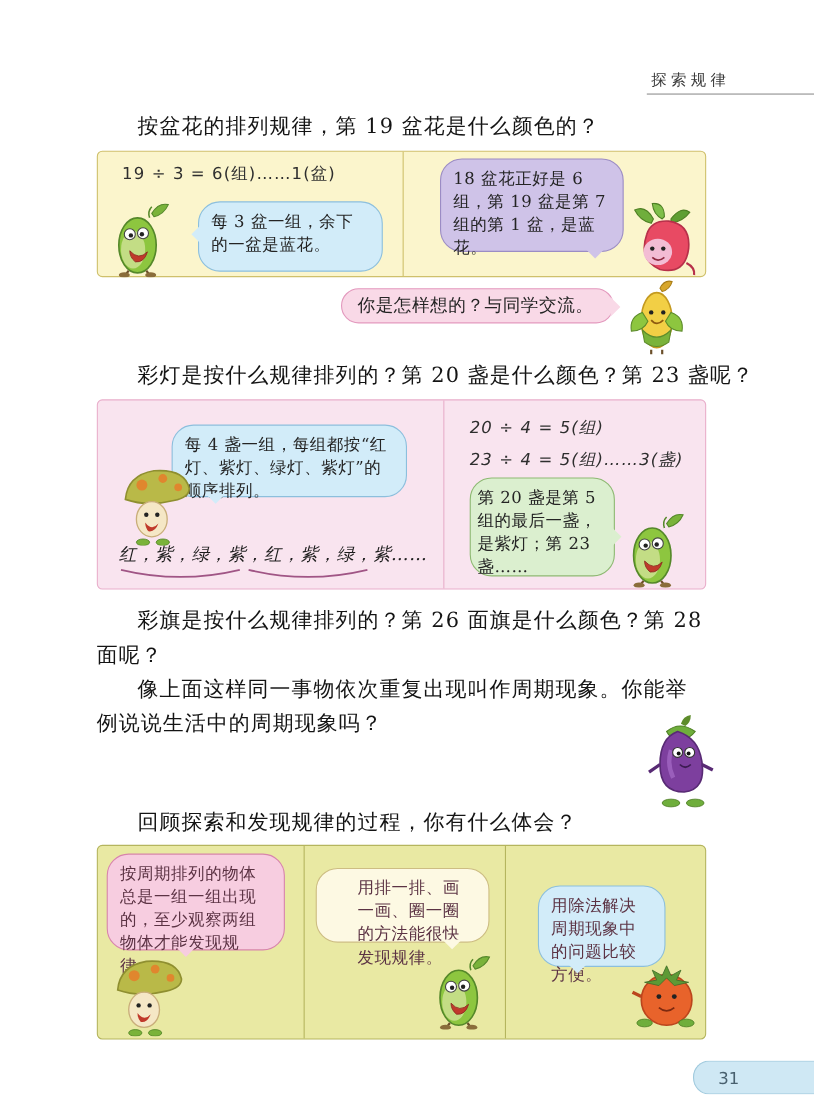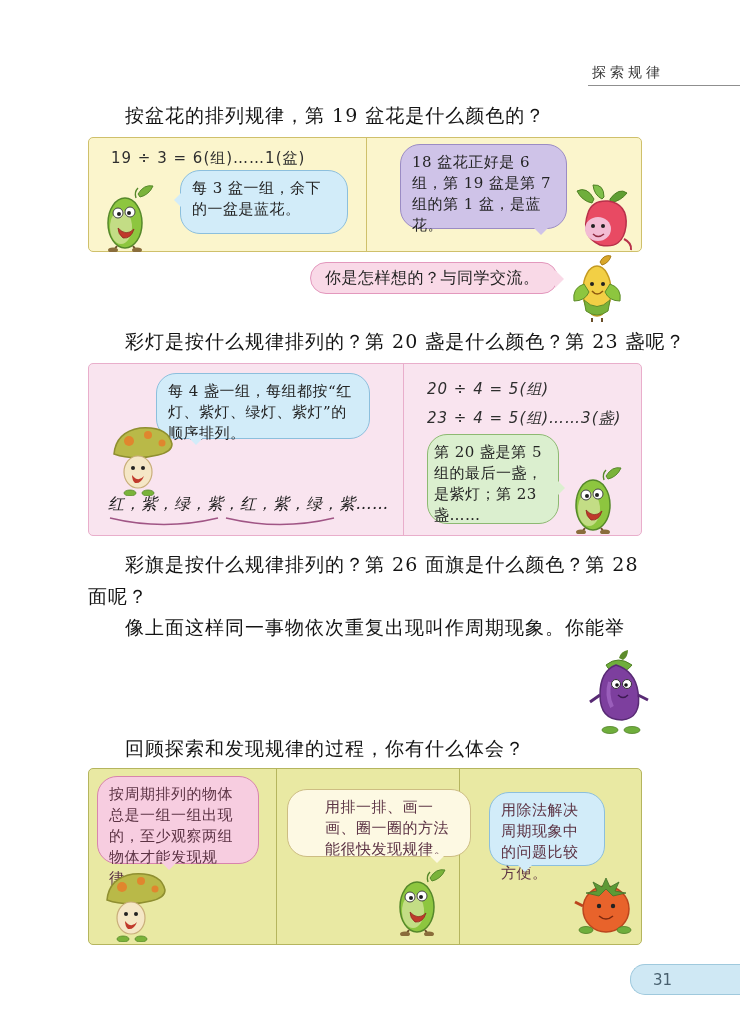--- a/index.html
+++ b/index.html
@@ -20,21 +20,21 @@
   .box2{background:#f9e4ef;border:1.4px solid #e9aecb;}
   .box3{background:#e9e9a3;border:1.4px solid #b5b55e;}
   .vdiv{position:absolute;top:0;bottom:0;width:1.4px;}
   .box1 .vdiv{background:#cfc06b;}
   .box2 .vdiv{background:#e9aecb;}
   .box3 .vdiv{background:#b5b55e;}
   
   .bubble{position:absolute;border-radius:20px;padding:7px 11px;font-size:15px;
           line-height:21px;color:#242424;box-sizing:border-box;letter-spacing:0.5px;}
   .bubble .tail{position:absolute;width:0;height:0;border:9px solid transparent;}
-  .bu-blue{background:#d2ecf9;border:1.3px solid #8cbfdd;}
+  .bu-blue{background:#d2ecf9;border:1.3px solid #8cbfdd;margin-top:13px;}
   .bu-purple{background:#cfc3e8;border:1.3px solid #9b8cc4;}
   .bu-pink{background:#f9d9e7;border:1.3px solid #e398bd;}
   .bu-green{background:#dbefcf;border:1.3px solid #8db972;}
   .bu-cream{background:#fdf9e3;border:1.3px solid #cdbd83;}
   .bu-pink2{background:#f7cde0;border:1.3px solid #d884ad;}
   .box3txt{color:#5c3344;}
   
   #bb-blue1 .tail{left:-16px;top:20px;border-right-color:#d2ecf9;}
   #bb-purple1 .tail{right:16px;bottom:-16px;border-top-color:#cfc3e8;}
   #bb-think .tail{right:-16px;top:7px;border-left-color:#f9d9e7;}
@@ -190,36 +190,37 @@
   <svg class="abs" style="left:110px;top:420px;" width="66" height="76">
       <use href="#svg-mushroom"></use>
     </svg>
   <svg class="abs" style="left:566px;top:462px;" width="56" height="72">
       <use href="#svg-bean"></use>
     </svg>
 
   <div class="abs qtext" style="left:125px;top:551px;">彩旗是按什么规律排列的？第 26 面旗是什么颜色？第 28</div>
   <div class="abs qtext" style="left:88px;top:583px;">面呢？</div>
   <div class="abs qtext" style="left:125px;top:614px;">像上面这样同一事物依次重复出现叫作周期现象。你能举</div>
+  <div class="abs qtext" style="left:88px;top:645px;">例说说生活中的周期现象吗？</div>
 
   <svg class="abs" style="left:588px;top:650px;" width="62" height="86">
       <use href="#svg-eggplant"></use>
     </svg>
 
   <div class="abs qtext" style="left:125px;top:735px;">回顾探索和发现规律的过程，你有什么体会？</div>
 
   <div class="panelbox box3" style="left:88px;top:768px;width:554px;height:177px;">
     <div class="vdiv" style="left:187px;"></div>
     <div class="vdiv" style="left:370px;"></div>
   </div>
   <div class="bubble bu-pink2 box3txt" id="bb-k1" style="left:97px;top:776px;width:162px;height:88px;">
     <span>按周期排列的物体总是一组一组出现的，至少观察两组物体才能发现规律。</span>
     <i class="tail"></i>
   </div>
-  <div class="bubble bu-cream box3txt" id="bb-k2" style="left:287px;top:789px;width:184px;height:68px;padding-left:37px;">
+  <div class="bubble bu-cream box3txt" id="bb-k2" style="left:287px;top:789px;width:158px;height:68px;padding-left:37px;">
     <span>用排一排、画一画、圈一圈的方法能很快发现规律。</span>
     <i class="tail"></i>
   </div>
   <div class="bubble bu-blue box3txt" id="bb-k3" style="left:489px;top:792px;width:116px;height:74px;">
     <span>用除法解决周期现象中的问题比较方便。</span>
     <i class="tail"></i>
   </div>
   <svg class="abs" style="left:103px;top:866px;" width="66" height="76">
       <use href="#svg-mushroom"></use>
     </svg>

